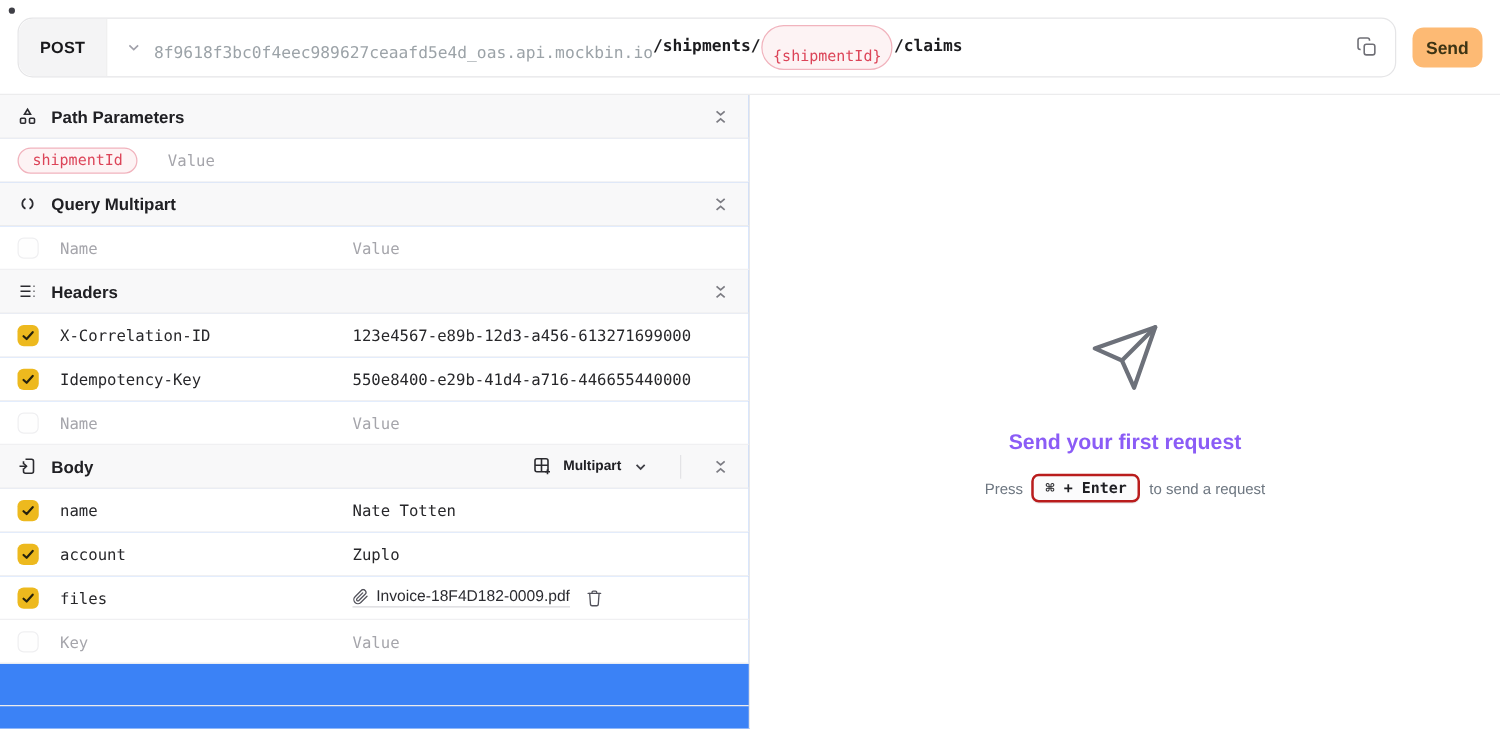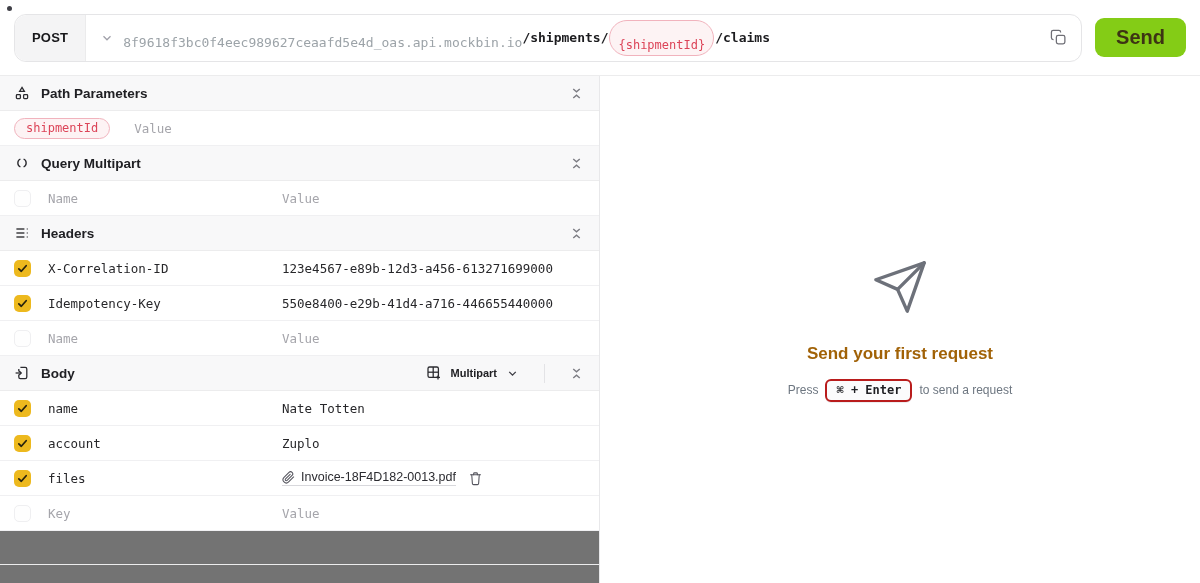--- a/index.html
+++ b/index.html
@@ -14,25 +14,25 @@
   .topbar { height:76px; border-bottom:1px solid #ececed; display:flex; align-items:center; padding:0 14px; gap:13px; position:relative; background:#fff; }
   .corner-dot { position:absolute; top:6px; left:7px; width:5px; height:5px; border-radius:50%; background:#3f3f46; }
   .url-bar { flex:1; height:48px; border:1px solid #e5e5e7; border-radius:12px; display:flex; align-items:center; background:#fff; overflow:hidden; }
   .method-chip { background:#f4f4f5; height:100%; display:flex; align-items:center; padding:0 17px; font-weight:700; font-size:13px; letter-spacing:.2px; border-right:1px solid #ebebec; border-radius:12px 0 0 12px; cursor:pointer; }
   .url-text { display:flex; align-items:center; padding:0 14px; font-size:13px; flex:1; min-width:0; white-space:nowrap; }
   .url-chev { color:#a1a1aa; margin-right:9px; display:flex; }
   .url-domain { color:#9ca3a8;margin-top:10px; }
   .url-seg-bold { color:#1c1c1f; font-weight:700; }
   .url-pill { display:inline-block; border:1px solid #f1b3bd; color:#dc4458; background:#fdf3f4; border-radius:999px; padding:16px 8px 1px; font-size:12px; margin:0 1px; line-height:17px; }
   .copy-btn { color:#6f6f76; display:flex; padding:4px; margin-right:10px; cursor:pointer; }
-  .send-btn { background:#84cc16; border:none; color:#3d3414; font-weight:700; font-size:20px; padding:8px 21px; border-radius:9px; cursor:pointer; font-family:"Liberation Sans",sans-serif; }
+  .send-btn { background:#fdba74; border:none; color:#3d3414; font-weight:700; font-size:14px; padding:8px 11px; border-radius:9px; cursor:pointer; font-family:"Liberation Sans",sans-serif; }
 
   
   .main { display:flex; height:507px; }
-  .left-panel { width:600px; border-right:1px solid #e8e8ea; display:flex; flex-direction:column; background:#737373; }
+  .left-panel { width:600px; border-right:1px solid #e8e8ea; display:flex; flex-direction:column; background:#3b82f6; }
   .right-panel { flex:1; display:flex; flex-direction:column; align-items:center; justify-content:center; background:#fff; }
 
   
   .section-header { height:35px; background:#f8f8f9; border-bottom:1px solid #ececed; display:flex; align-items:center; padding:0 14px; gap:11px; flex-shrink:0; }
   .section-title { font-weight:700; font-size:13.5px; color:#202024; }
   .section-icon { display:flex; color:#2b2b30; }
   .collapse-btn { margin-left:auto; display:flex; color:#7c7c83; cursor:pointer; padding:2px; }
   .row { height:35px; border-bottom:1px solid #f0f0f2; display:flex; align-items:center; padding:0 14px; font-size:12.5px; flex-shrink:0; background:#fff; }
   .checkbox { width:17px; height:17px; border-radius:5px; margin-right:17px; flex-shrink:0; display:flex; align-items:center; justify-content:center; cursor:pointer; }
   .checkbox.unchecked { border:1px solid #efeff1; background:#fefefe; }
@@ -47,21 +47,21 @@
   .body-type-label { font-weight:700; font-size:11px; color:#202024; }
   .body-type .chev { color:#3f3f46; display:flex; }
   .v-divider { width:1px; height:19px; background:#e3e3e6; margin:0 12px 0 14px; }
 
   .file-chip { display:flex; align-items:center; gap:6px; color:#2b2b30; font-size:12.5px; font-family:"Liberation Sans",sans-serif; border-bottom:1px solid #d8d8dc; padding-bottom:1px; cursor:pointer; }
   .trash-btn { display:flex; color:#52525b; cursor:pointer; margin-left:4px; }
   .left-footer { height:34px; border-bottom:1px solid #ececed; }
 
   
   .plane-icon { color:#6d717a; margin-bottom:2px; }
-  .empty-title { margin-top:22px; font-size:17px; font-weight:700; color:#a16207; }
+  .empty-title { margin-top:22px; font-size:17px; font-weight:700; color:#8b5cf6; }
   .empty-sub { margin-top:15px; font-size:12px; color:#6d7680; display:flex; align-items:center; gap:7px; }
   .kbd { font-family:"DejaVu Sans Mono", monospace; font-size:12px; font-weight:700; color:#1f1f23; border:2px solid #b91c1c; border-radius:6px; background:#fbfbfc; padding:2px 9px 3px; box-shadow:0 1px 0 #ededef; }
 </style>
 </head>
 <body>
 
 <div class="topbar">
   <div class="corner-dot"></div>
 
   <div class="url-bar">
@@ -236,21 +236,21 @@
         <svg width="11" height="11" viewBox="0 0 12 12" fill="none" stroke="#26220e" stroke-width="1.9" stroke-linecap="round" stroke-linejoin="round">
             <polyline points="2,6.5 4.7,9 10,3"></polyline>
           </svg>
       </span>
       <span class="key-cell">files</span>
       <span class="value-cell">
         <span class="file-chip">
           <svg width="13" height="13" viewBox="0 0 24 24" fill="none" stroke="#52525b" stroke-width="1.9" stroke-linecap="round">
               <path d="M21.44 11.05l-9.19 9.19a6 6 0 0 1-8.49-8.49l9.19-9.19a4 4 0 0 1 5.66 5.66l-9.2 9.19a2 2 0 0 1-2.83-2.83l8.49-8.48"></path>
             </svg>
-          <span>Invoice-18F4D182-0013.pdf</span>
+          <span>Invoice-18F4D182-0009.pdf</span>
         </span>
         <span class="trash-btn">
           <svg width="15" height="15" viewBox="0 0 24 24" fill="none" stroke="currentColor" stroke-width="1.7" stroke-linecap="round">
               <path d="M4 6h16"></path>
               <path d="M9 6V4.5A1.5 1.5 0 0 1 10.5 3h3A1.5 1.5 0 0 1 15 4.5V6"></path>
               <path d="M6 6l1 14a2 2 0 0 0 2 1.8h6A2 2 0 0 0 17 20l1-14"></path>
             </svg>
         </span>
       </span>
     </div>

